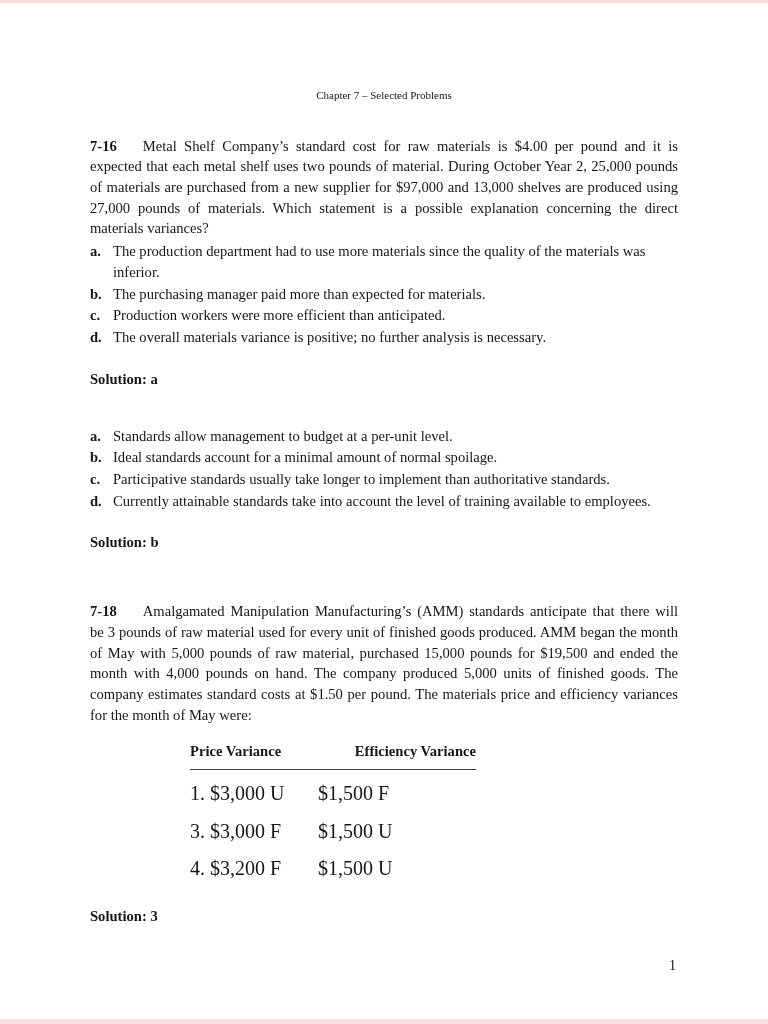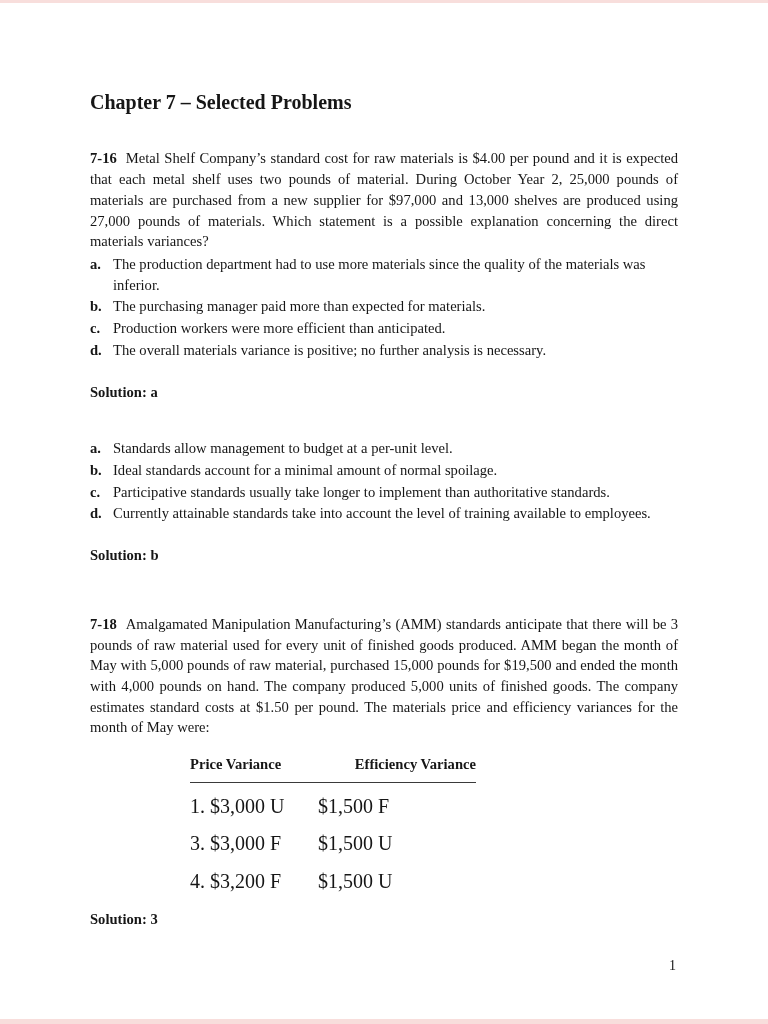--- a/index.html
+++ b/index.html
@@ -14,33 +14,33 @@
   }
   .edge{position:absolute;left:0;right:0;}
   .edge-top{top:0;height:3px;background:#f8dedc;}
   .edge-bottom{bottom:0;height:5px;background:#f8dedc;}
   .content{
     padding:88px 90px 0 90px;
     font-size:14.6px;
     line-height:1.42;
   }
   .doc-title{
-    text-align:left;
-    font-weight:bold;
-    font-size:20px;
+    text-align:center;
+    font-weight:normal;
+    font-size:11px;
     margin:0 0 32px 0;
   }
   .problem{margin:0 0 0 0;}
   .prob-para{
     text-align:justify;
     margin:0;
   }
   .prob-num{
     font-weight:bold;
-    padding-right:9px;
+    padding-right:26px;
   }
   .choices{margin:2px 0 0 0;}
   .choice{
     display:flex;
     margin:1px 0;
   }
   .choice-label{
     font-weight:bold;
     width:23px;
     flex:0 0 auto;
@@ -65,21 +65,21 @@
     padding:0 0 7px 0;
     border-bottom:1.4px solid #3a3a3a;
   }
   table.variance th.col-price{width:128px;margin-top:40px;}
   table.variance th.col-eff{width:158px;text-align:right;}
   table.variance td{
     padding:9px 0 0 0;
     white-space:pre;
     font-size:20px;
   }
-  .sol-after-table{margin-top:14px;}
+  .sol-after-table{margin-top:24px;}
   .page-number{
     position:absolute;
     right:92px;
     bottom:50px;
     font-size:14px;
   }
 </style>
 </head>
 <body>
 

